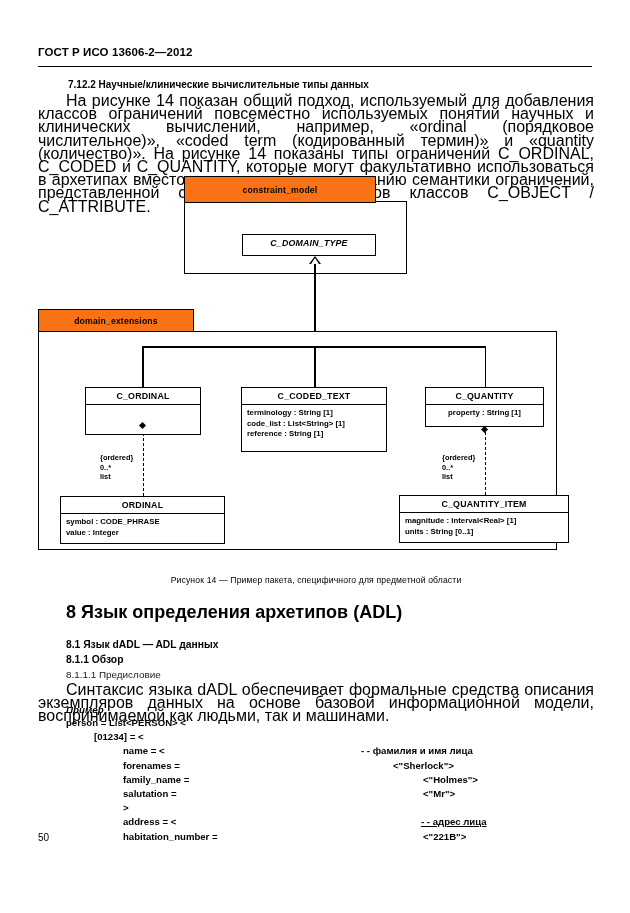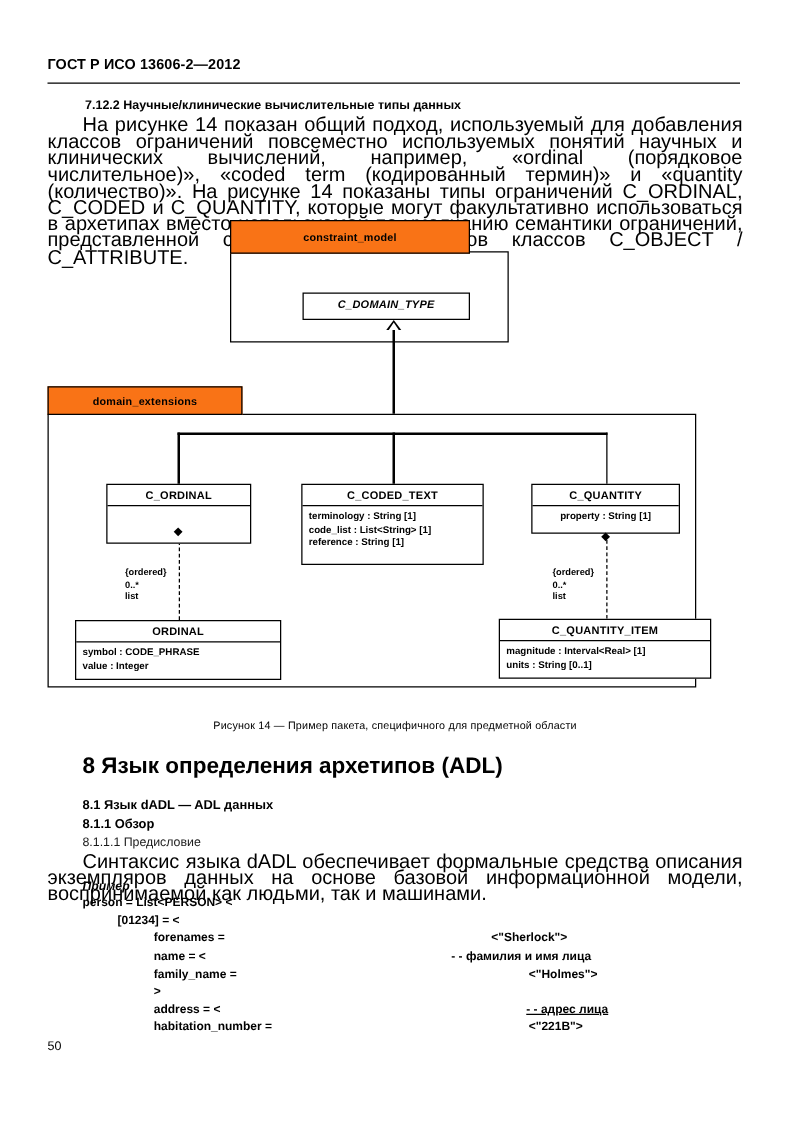--- a/index.html
+++ b/index.html
@@ -273,32 +273,36 @@
   <div class="example">
     <div class="ex-title">Пример</div>
     <div class="code">
       <div class="code-row">
         <span class="code-left" style="left:0px;">person = List&lt;PERSON&gt; &lt;</span>
       </div>
       <div class="code-row">
         <span class="code-left" style="left:28px;">[01234] = &lt;</span>
       </div>
       <div class="code-row">
+        <span class="code-left" style="left:57px;">name = &lt;</span>
+        <span class="code-right" style="left:295px;">- - фамилия и имя лица</span>
+      </div>
+      <div class="code-row">
         <span class="code-left" style="left:57px;">forenames =</span>
         <span class="code-right" style="left:327px;">&lt;"Sherlock"&gt;</span>
       </div>
       <div class="code-row">
-        <span class="code-left" style="left:57px;">name = &lt;</span>
-        <span class="code-right" style="left:295px;">- - фамилия и имя лица</span>
-      </div>
-      <div class="code-row">
         <span class="code-left" style="left:57px;">family_name =</span>
         <span class="code-right" style="left:357px;">&lt;"Holmes"&gt;</span>
       </div>
       <div class="code-row">
+        <span class="code-left" style="left:57px;">salutation =</span>
+        <span class="code-right" style="left:357px;">&lt;"Mr"&gt;</span>
+      </div>
+      <div class="code-row">
         <span class="code-left" style="left:57px;">&gt;</span>
       </div>
       <div class="code-row">
         <span class="code-left" style="left:57px;">address = &lt;</span>
         <span class="code-right" style="left:355px;text-decoration:underline;">- - адрес лица</span>
       </div>
       <div class="code-row">
         <span class="code-left" style="left:57px;">habitation_number =</span>
         <span class="code-right" style="left:357px;">&lt;"221B"&gt;</span>
       </div>

